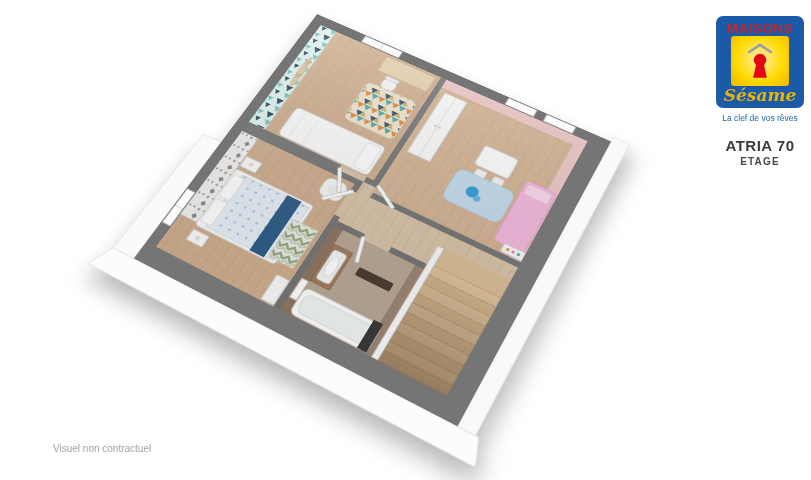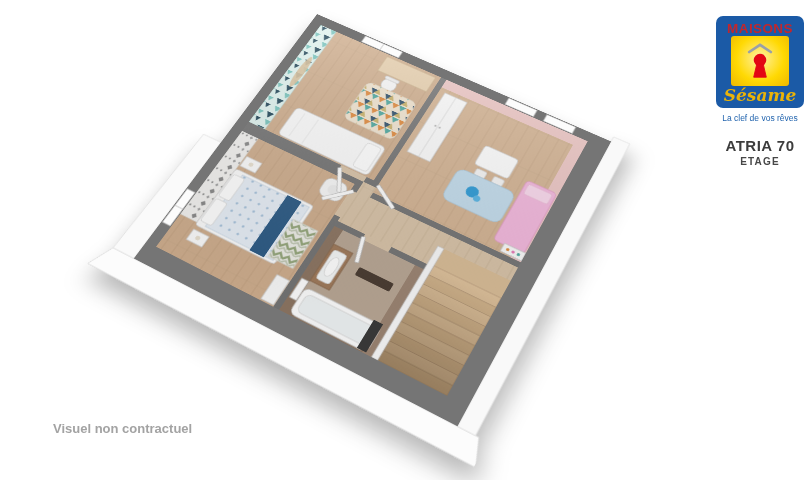--- a/index.html
+++ b/index.html
@@ -18,21 +18,21 @@
   .logo-maisons{color:#c1272d;font-size:13.5px;font-weight:bold;letter-spacing:0.4px;line-height:1;}
   .logo-yellow{width:58px;height:50px;border-radius:3px;
     background:radial-gradient(ellipse at 50% 45%, #fff1a6 0%, #ffd903 58%, #eeb700 100%);
     display:flex;align-items:center;justify-content:center;}
   .logo-script{color:#eab308;font-family:"DejaVu Serif",serif;font-style:italic;font-weight:bold;
     font-size:17px;line-height:1;}
   .tagline{margin-top:5px;color:#2264ae;font-size:8.5px;font-weight:normal;white-space:nowrap;}
   .plan-title{margin-top:14px;color:#3c3c3c;font-size:15px;font-weight:bold;letter-spacing:0.5px;}
   .plan-subtitle{margin-top:2px;color:#474747;font-size:10px;font-weight:bold;letter-spacing:1.2px;}
   
-  .footnote{position:absolute;left:53px;top:421px;font-size:13px;color:#a3a3a3;font-weight:bold;}
+  .footnote{position:absolute;left:53px;top:443px;font-size:10px;color:#a3a3a3;}
 </style>
 </head>
 <body>
 
 <div class="canvas">
 
   <div class="floorplan-wrap">
     <svg class="floorplan-svg" width="510" height="500" viewBox="-44 -20 510 500">
       <defs>
         <pattern id="wood" patternUnits="userSpaceOnUse" width="14" height="60">

